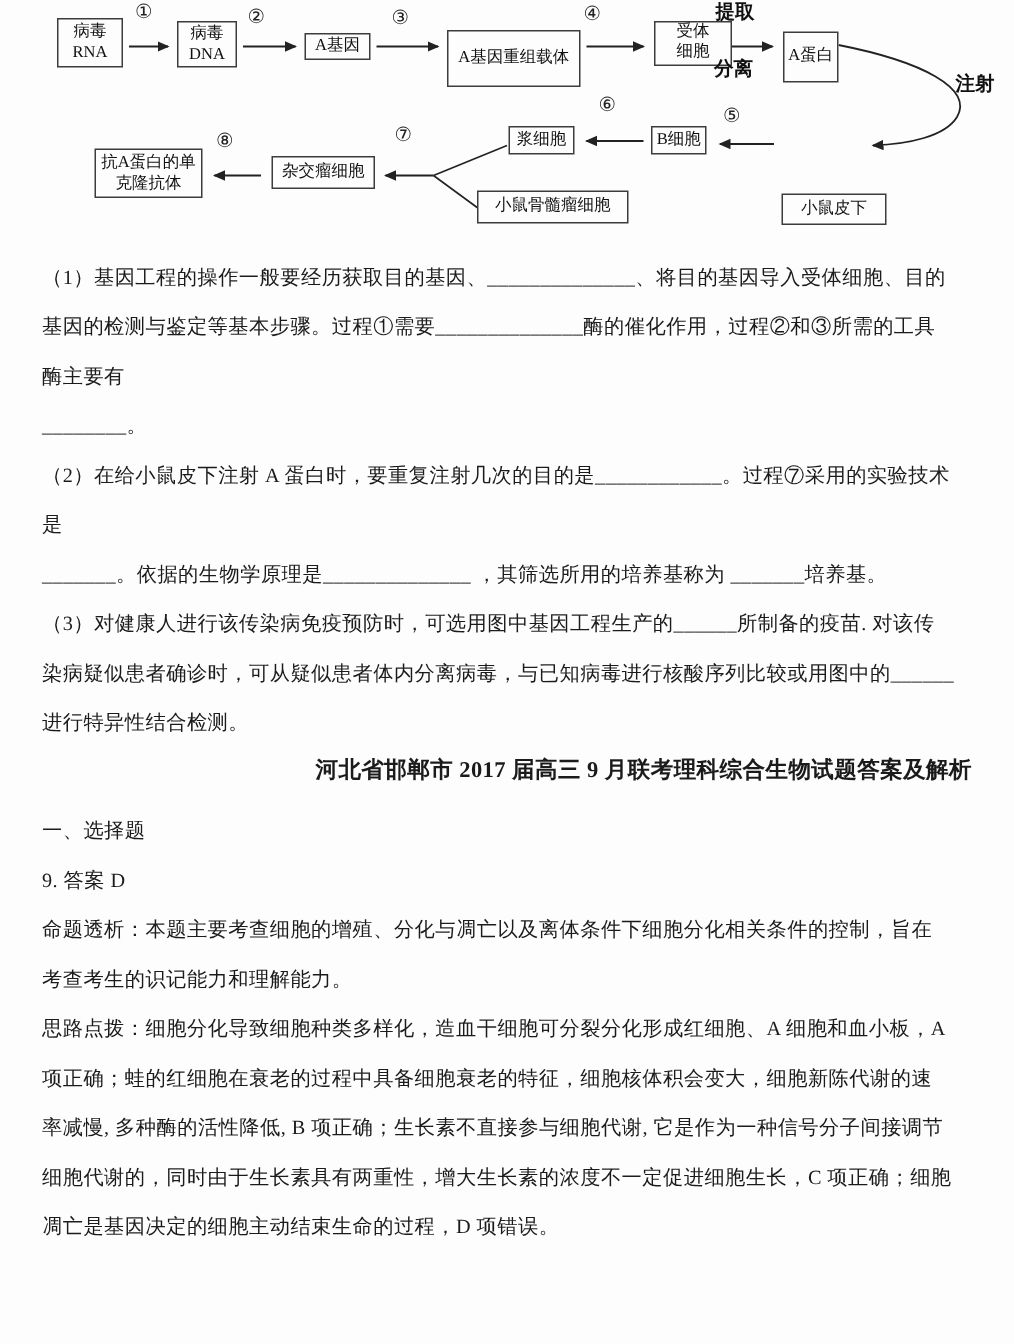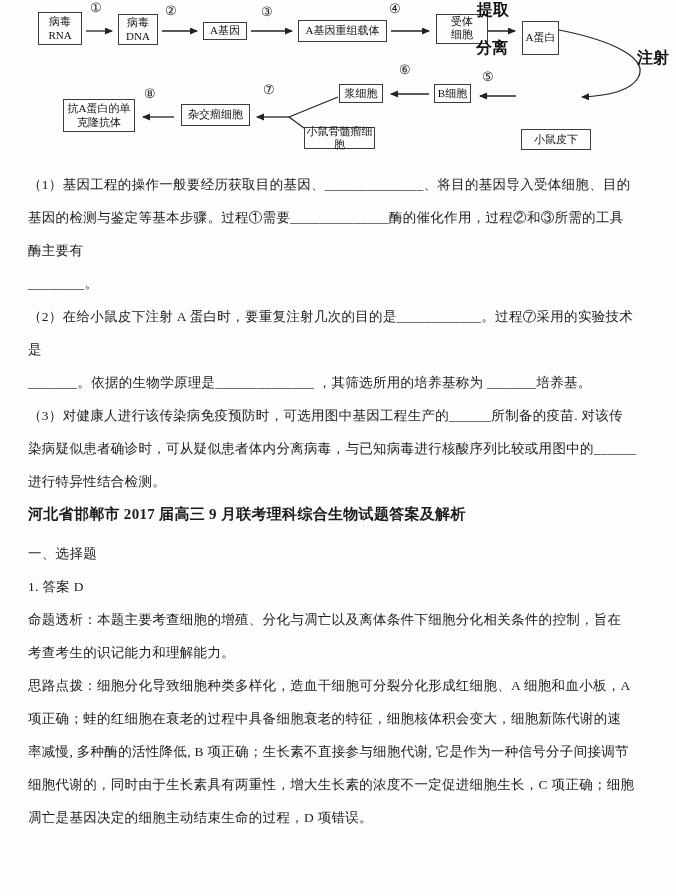--- a/index.html
+++ b/index.html
@@ -23,34 +23,34 @@
     text-align:center;
     font-size:11px;line-height:1.2;
     white-space:pre-line;
     color:#111;
     box-sizing:border-box;
   }
   .steplbl{
     position:absolute;font-size:13px;color:#222;line-height:1;
   }
   .sidelbl{
-    position:absolute;font-size:16px;color:#111;line-height:1.2;font-weight:bold;
+    position:absolute;font-size:13px;color:#111;line-height:1.2;font-weight:bold;
   }
 
   
   .textarea{
     padding:0 28px;
     font-size:13.5px;
     line-height:33px;
     letter-spacing:0.3px;
   }
   .textarea p{margin:0;white-space:pre-line;}
   .doc-title{
     margin:56px 0 0 0;
-    text-align:left;
+    text-align:right;
     font-size:15px;
     font-weight:bold;
     line-height:33px;
     white-space:pre-line;
   }
   .section-head{margin-top:6px !important;}
 </style>
 </head>
 <body>
 
@@ -80,28 +80,28 @@
       <line x1="289" y1="117" x2="319" y2="139" stroke="#222" stroke-width="1.1"></line>
       <line x1="289" y1="117" x2="257" y2="117" stroke="#222" stroke-width="1.3" marker-end="url(#arr)"></line>
       <line x1="174" y1="117" x2="143" y2="117" stroke="#222" stroke-width="1.3" marker-end="url(#arr)"></line>
     </svg>
 
     <div class="fbox" style="left:38px;top:12px;width:44px;height:33px;">病毒
 RNA</div>
     <div class="fbox" style="left:118px;top:14px;width:40px;height:31px;">病毒
 DNA</div>
     <div class="fbox" style="left:203px;top:22px;width:44px;height:18px;">A基因</div>
-    <div class="fbox" style="left:298px;top:20px;width:89px;height:22px;">A基因重组载体</div>
+    <div class="fbox" style="left:298px;top:20px;width:89px;height:38px;">A基因重组载体</div>
     <div class="fbox" style="left:436px;top:14px;width:52px;height:30px;font-family:Liberation Mono, monospace;">受体
 细胞</div>
     <div class="fbox" style="left:522px;top:21px;width:37px;height:34px;">A蛋白</div>
     <div class="fbox" style="left:521px;top:86px;width:70px;height:21px;margin-top:43px;">小鼠皮下</div>
     <div class="fbox" style="left:434px;top:84px;width:37px;height:19px;">B细胞</div>
     <div class="fbox" style="left:339px;top:84px;width:44px;height:19px;">浆细胞</div>
-    <div class="fbox" style="left:304px;top:127px;width:71px;height:22px;">小鼠骨髓瘤细胞</div>
+    <div class="fbox" style="left:318px;top:127px;width:101px;height:22px;">小鼠骨髓瘤细胞</div>
     <div class="fbox" style="left:181px;top:104px;width:69px;height:22px;">杂交瘤细胞</div>
     <div class="fbox" style="left:63px;top:99px;width:72px;height:33px;">抗A蛋白的单
 克隆抗体</div>
 
     <span class="steplbl" style="left:90px;top:1px;">①</span>
     <span class="steplbl" style="left:165px;top:4px;">②</span>
     <span class="steplbl" style="left:261px;top:5px;">③</span>
     <span class="steplbl" style="left:389px;top:2px;">④</span>
     <span class="steplbl" style="left:482px;top:70px;">⑤</span>
     <span class="steplbl" style="left:399px;top:63px;">⑥</span>
@@ -120,21 +120,21 @@
 ________。</p>
     <p>（2）在给小鼠皮下注射 A 蛋白时，要重复注射几次的目的是____________。过程⑦采用的实验技术
 是
 _______。依据的生物学原理是______________ ，其筛选所用的培养基称为 _______培养基。</p>
     <p>（3）对健康人进行该传染病免疫预防时，可选用图中基因工程生产的______所制备的疫苗. 对该传
 染病疑似患者确诊时，可从疑似患者体内分离病毒，与已知病毒进行核酸序列比较或用图中的______
 进行特异性结合检测。</p>
 
     <p class="doc-title">河北省邯郸市 2017 届高三 9 月联考理科综合生物试题答案及解析</p>
     <p class="section-head">一、选择题</p>
-    <p>1. 答案 D</p>
+    <p>9. 答案 D</p>
     <p>命题透析：本题主要考查细胞的增殖、分化与凋亡以及离体条件下细胞分化相关条件的控制，旨在
 考查考生的识记能力和理解能力。</p>
     <p>思路点拨：细胞分化导致细胞种类多样化，造血干细胞可分裂分化形成红细胞、A 细胞和血小板，A
 项正确；蛙的红细胞在衰老的过程中具备细胞衰老的特征，细胞核体积会变大，细胞新陈代谢的速
 率减慢, 多种酶的活性降低, B 项正确；生长素不直接参与细胞代谢, 它是作为一种信号分子间接调节
 细胞代谢的，同时由于生长素具有两重性，增大生长素的浓度不一定促进细胞生长，C 项正确；细胞
 凋亡是基因决定的细胞主动结束生命的过程，D 项错误。</p>
   </div>
 
 </div>

